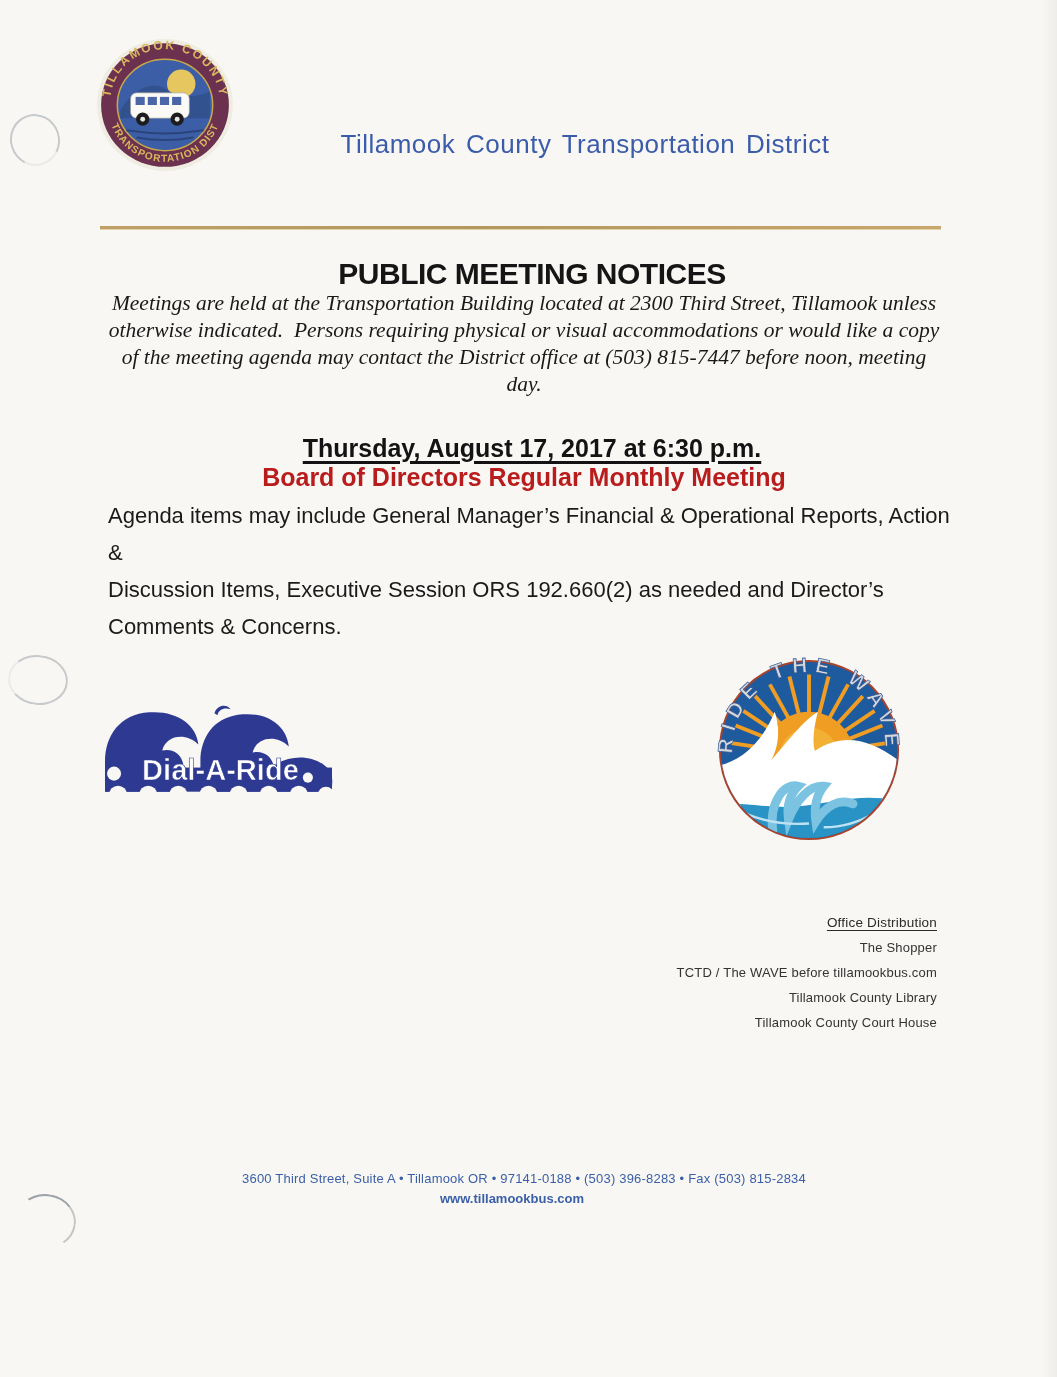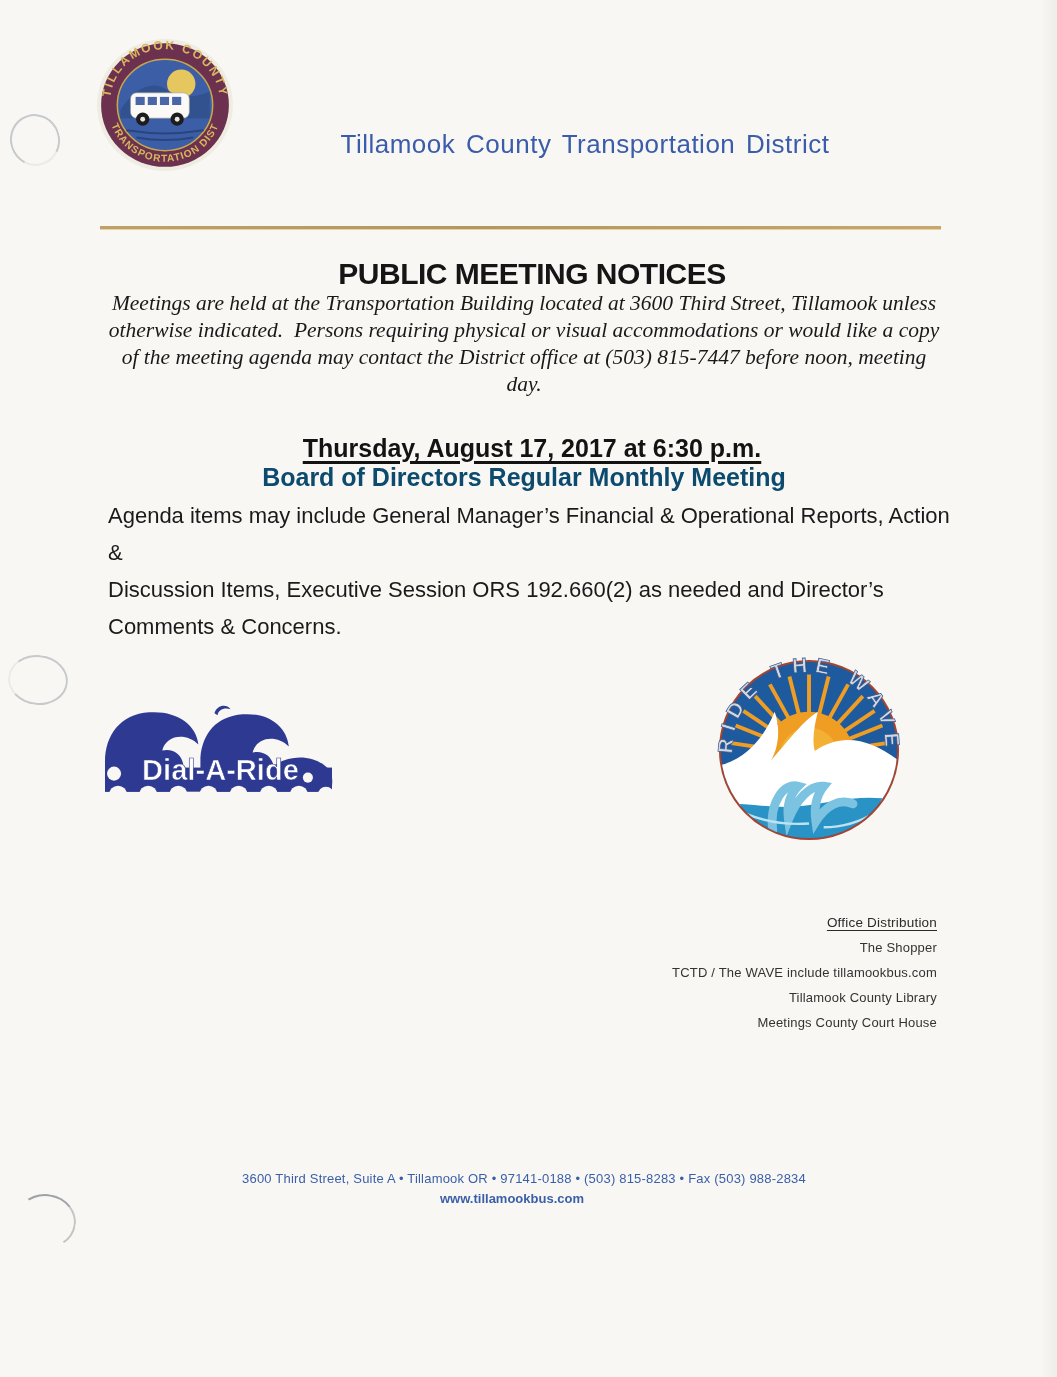--- a/index.html
+++ b/index.html
@@ -52,21 +52,21 @@
     font-size:21.5px;line-height:27px;text-align:center;color:#191919;
   }
   .intro .line{white-space:pre-wrap;}
   .h-date{
     position:absolute;left:104px;top:426px;width:840px;margin:8px;
     text-align:center;font-size:25px;font-weight:bold;color:#131313;
   }
   .h-date span{text-decoration:underline;text-decoration-thickness:2.5px;text-underline-offset:4px;}
   .h-meeting{
     position:absolute;left:104px;top:463px;width:840px;margin:0;
-    text-align:center;font-size:25px;font-weight:bold;color:#0c4a6e;
+    text-align:center;font-size:25px;font-weight:bold;color:#b91c1c;
   }
   .agenda{
     position:absolute;left:108px;top:497px;width:850px;
     font-size:22px;line-height:37px;color:#1a1a1a;
   }
   
   .dial-logo{position:absolute;left:104px;top:702px;width:231px;height:95px;}
   .wave-logo{position:absolute;left:716px;top:654px;width:186px;height:192px;}
   
   .distribution{
@@ -126,21 +126,21 @@
     </text>
   </svg>
 
   <div class="org-title">Tillamook County Transportation District</div>
 
   <div class="divider"></div>
 
   <h1 class="notice-title">PUBLIC MEETING NOTICES</h1>
 
   <div class="intro">
-    <div class="line">Meetings are held at the Transportation Building located at 3600 Third Street, Tillamook unless</div>
+    <div class="line">Meetings are held at the Transportation Building located at 2300 Third Street, Tillamook unless</div>
     <div class="line">otherwise indicated.  Persons requiring physical or visual accommodations or would like a copy</div>
     <div class="line">of the meeting agenda may contact the District office at (503) 815-7447 before noon, meeting</div>
     <div class="line">day.</div>
   </div>
 
   <h2 class="h-date"><span>Thursday, August 17, 2017 at 6:30 p.m.</span></h2>
   <h2 class="h-meeting">Board of Directors Regular Monthly Meeting</h2>
 
   <div class="agenda">
     <div>Agenda items may include General Manager’s Financial &amp; Operational Reports, Action &amp;</div>
@@ -203,21 +203,21 @@
       <path d="M 30,160 C 50,168 70,172 95,170 M 110,174 C 130,174 148,168 164,158" stroke="#bfe2f2" stroke-width="2.5" fill="none"></path>
     </g>
     <text font-size="21" font-weight="bold" letter-spacing="7" fill="#d4d8de" stroke="#33558e" stroke-width="0.7" font-family="Liberation Sans, sans-serif">
       <textPath href="#waveArc" startOffset="50%" text-anchor="middle">RIDE THE WAVE</textPath>
     </text>
   </svg>
 
   <div class="distribution">
     <div class="d-head">Office Distribution</div>
     <div class="d-item">The Shopper</div>
-    <div class="d-item">TCTD / The WAVE include tillamookbus.com</div>
+    <div class="d-item">TCTD / The WAVE before tillamookbus.com</div>
     <div class="d-item">Tillamook County Library</div>
-    <div class="d-item">Meetings County Court House</div>
+    <div class="d-item">Tillamook County Court House</div>
   </div>
 
-  <div class="footer-address">3600 Third Street, Suite A • Tillamook OR • 97141-0188 • (503) 815-8283 • Fax (503) 988-2834</div>
+  <div class="footer-address">3600 Third Street, Suite A • Tillamook OR • 97141-0188 • (503) 396-8283 • Fax (503) 815-2834</div>
   <div class="footer-site">www.tillamookbus.com</div>
 
 </div>
 
 </body></html>

